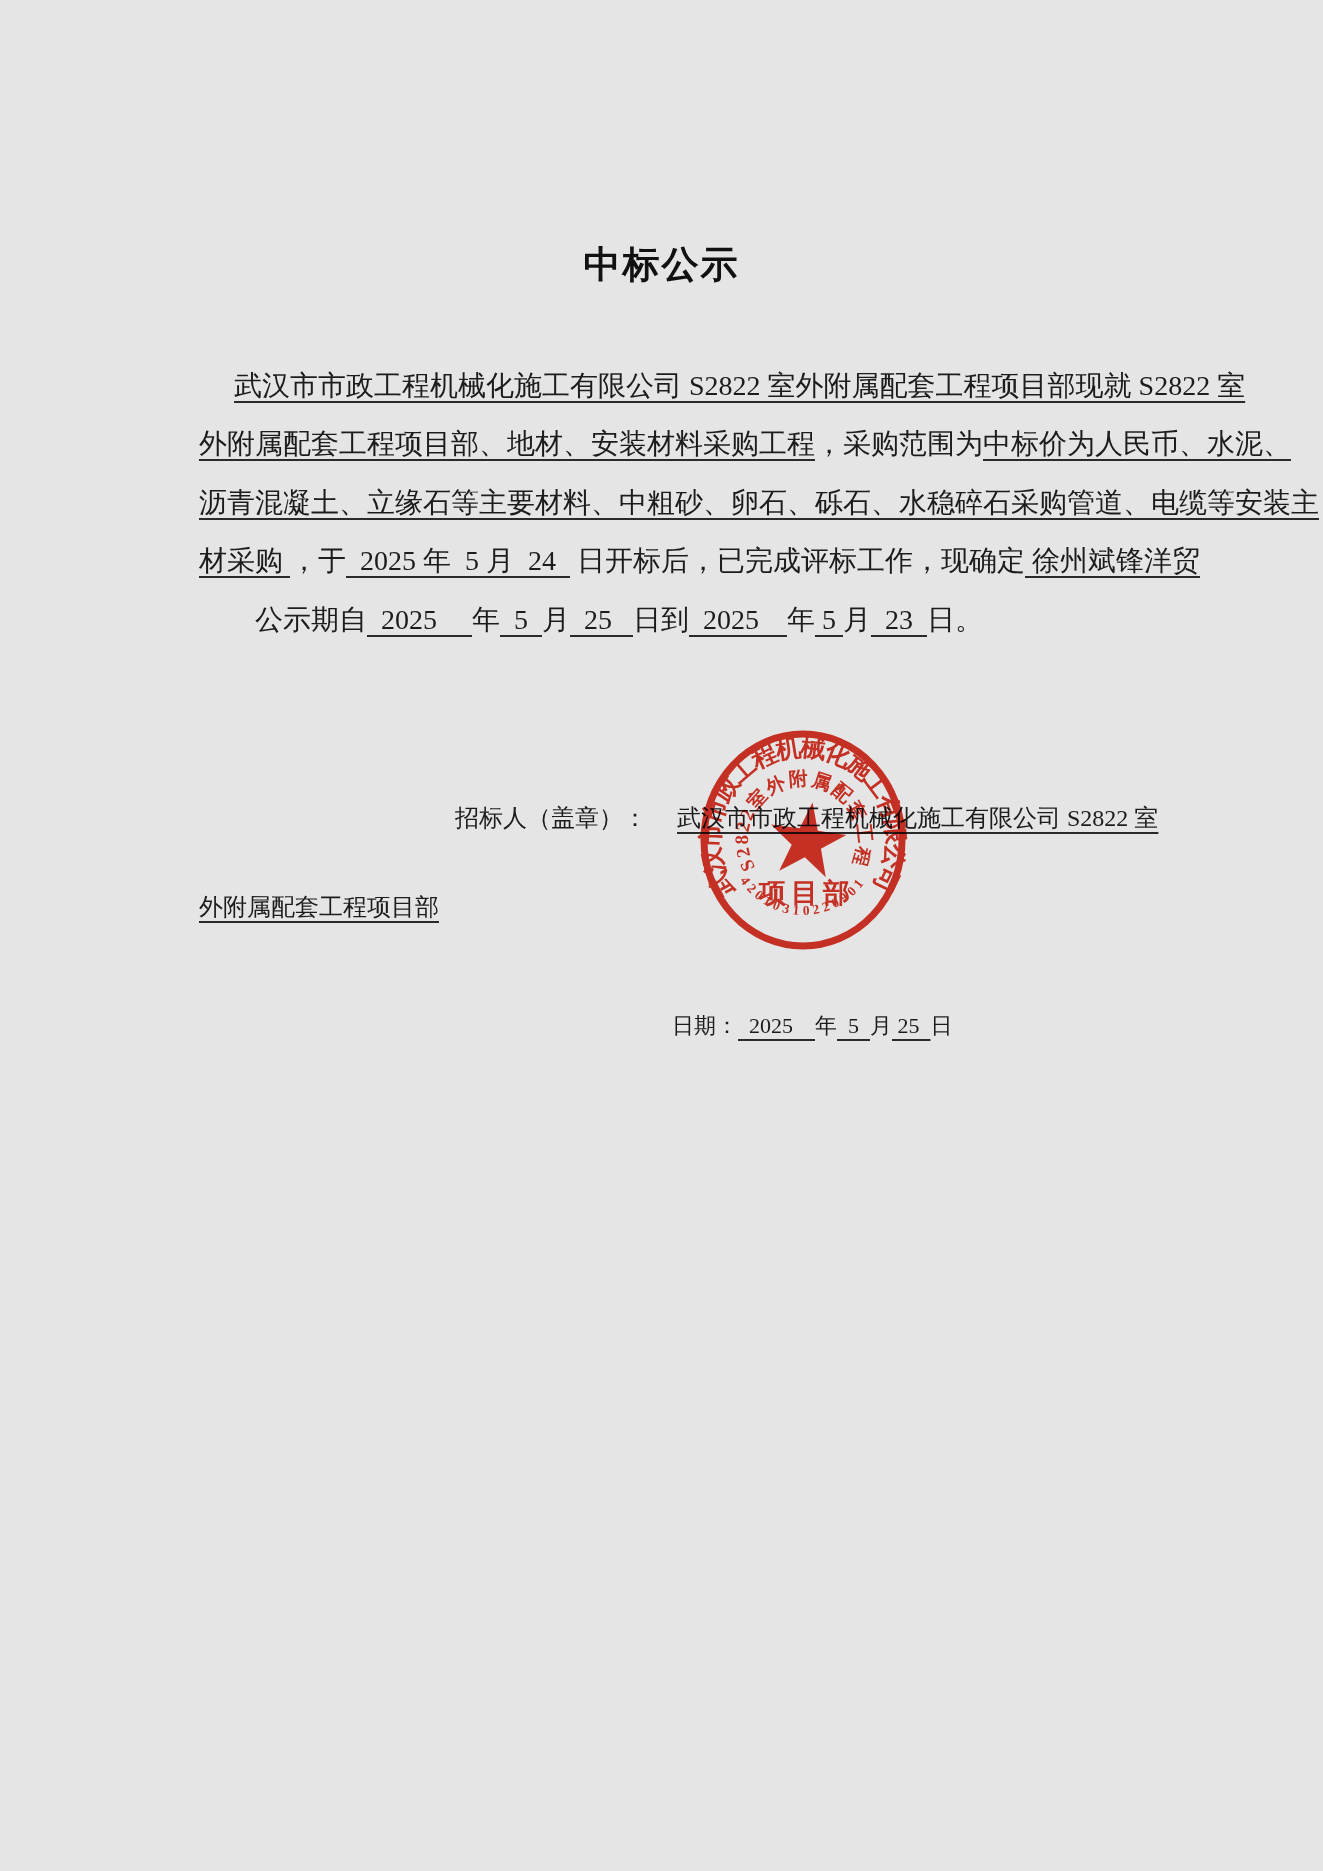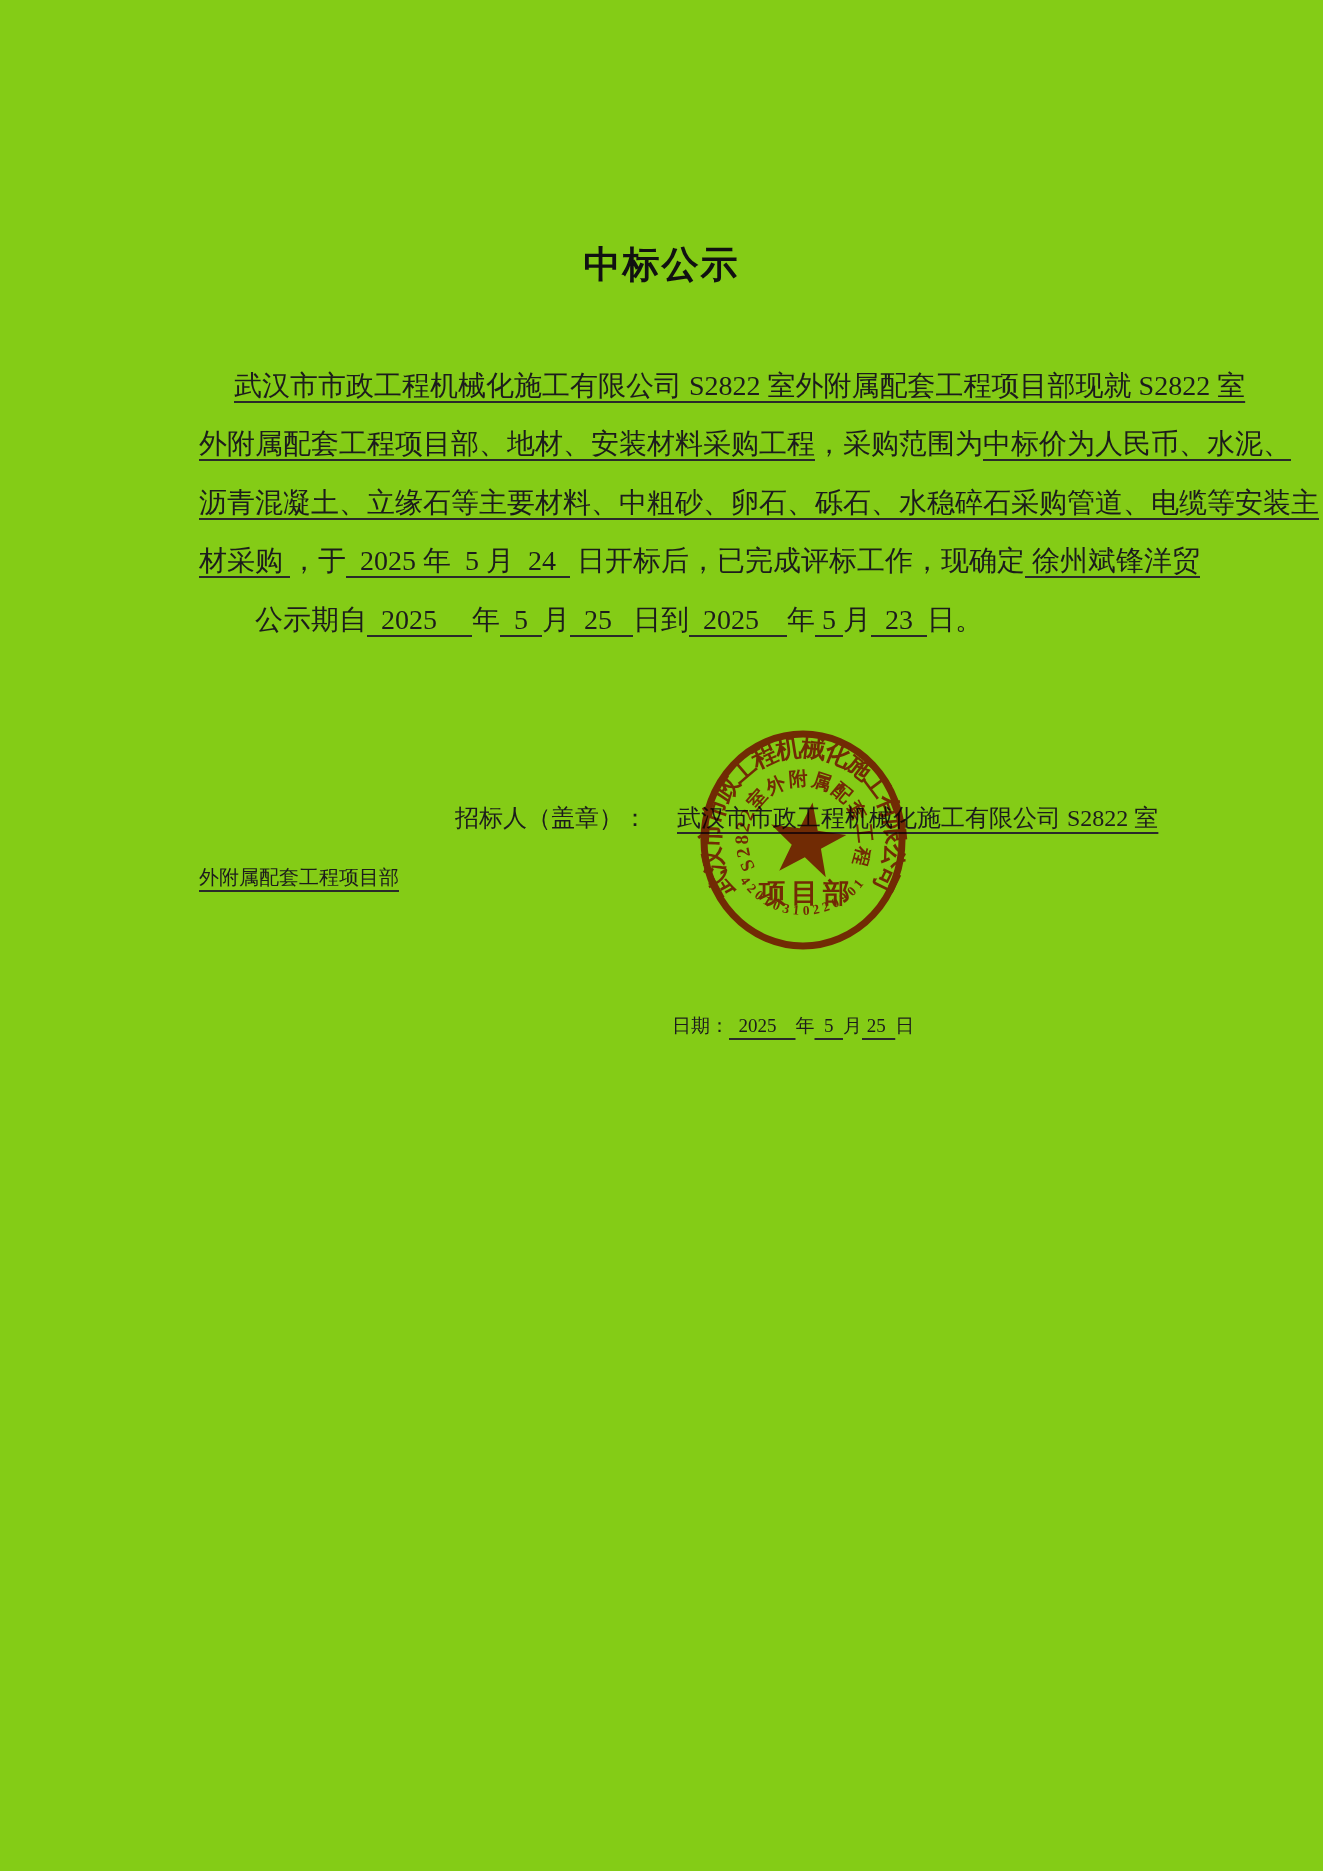--- a/index.html
+++ b/index.html
@@ -1,19 +1,19 @@
 <!DOCTYPE html>
 <html><head>
 <meta charset="utf-8">
 <style>
   html,body{margin:0;padding:0;background:#ffffff;}
   #page{
     position:relative;
     width:1323px;height:1871px;
-    background:#84cc16;
+    background:#e5e5e5;
     font-family:"Liberation Serif","DejaVu Serif",serif;
     color:#1c1c1c;
     overflow:hidden;
   }
   .doc-title{
     position:absolute;
     left:0;top:240px;width:1323px;
     text-align:center;
     font-size:37px;
     font-weight:bold;
@@ -37,29 +37,29 @@
     text-decoration-color:#2a2a2a;
   }
   .sig-line-1{
     position:absolute;
     left:455px;top:800px;
     white-space:pre;
     font-size:24px;line-height:36px;
   }
   .sig-line-2{
     position:absolute;
-    left:199px;top:859px;
+    left:199px;top:889px;
     white-space:pre;
-    font-size:20px;line-height:36px;
+    font-size:24px;line-height:36px;
   }
   .date-line{
     position:absolute;
     left:672px;top:1008px;
     white-space:pre;
-    font-size:19px;line-height:36px;
+    font-size:22px;line-height:36px;
   }
   .stamp{
     position:absolute;
     left:697px;top:729px;
     width:212px;height:222px;
     mix-blend-mode:multiply;
     opacity:0.94;
   }
   .stamp text{
     font-family:"Liberation Serif","DejaVu Serif",serif;

